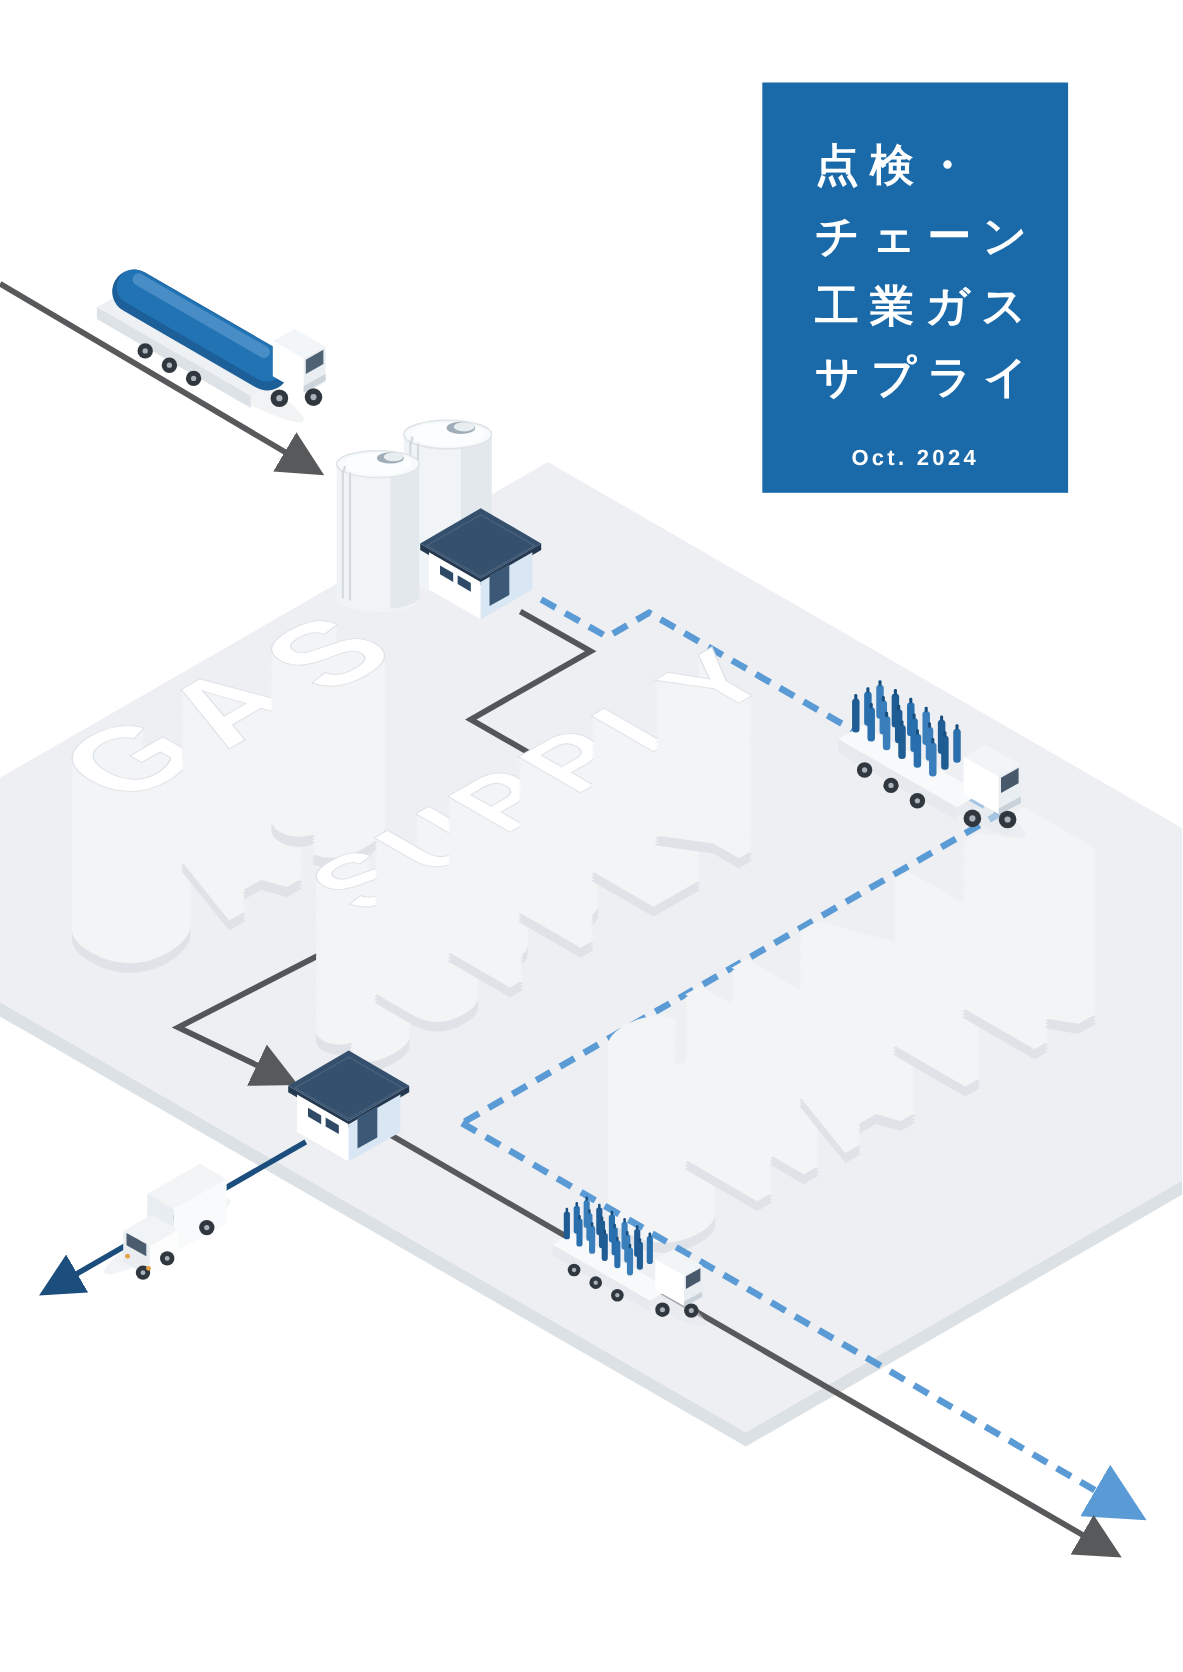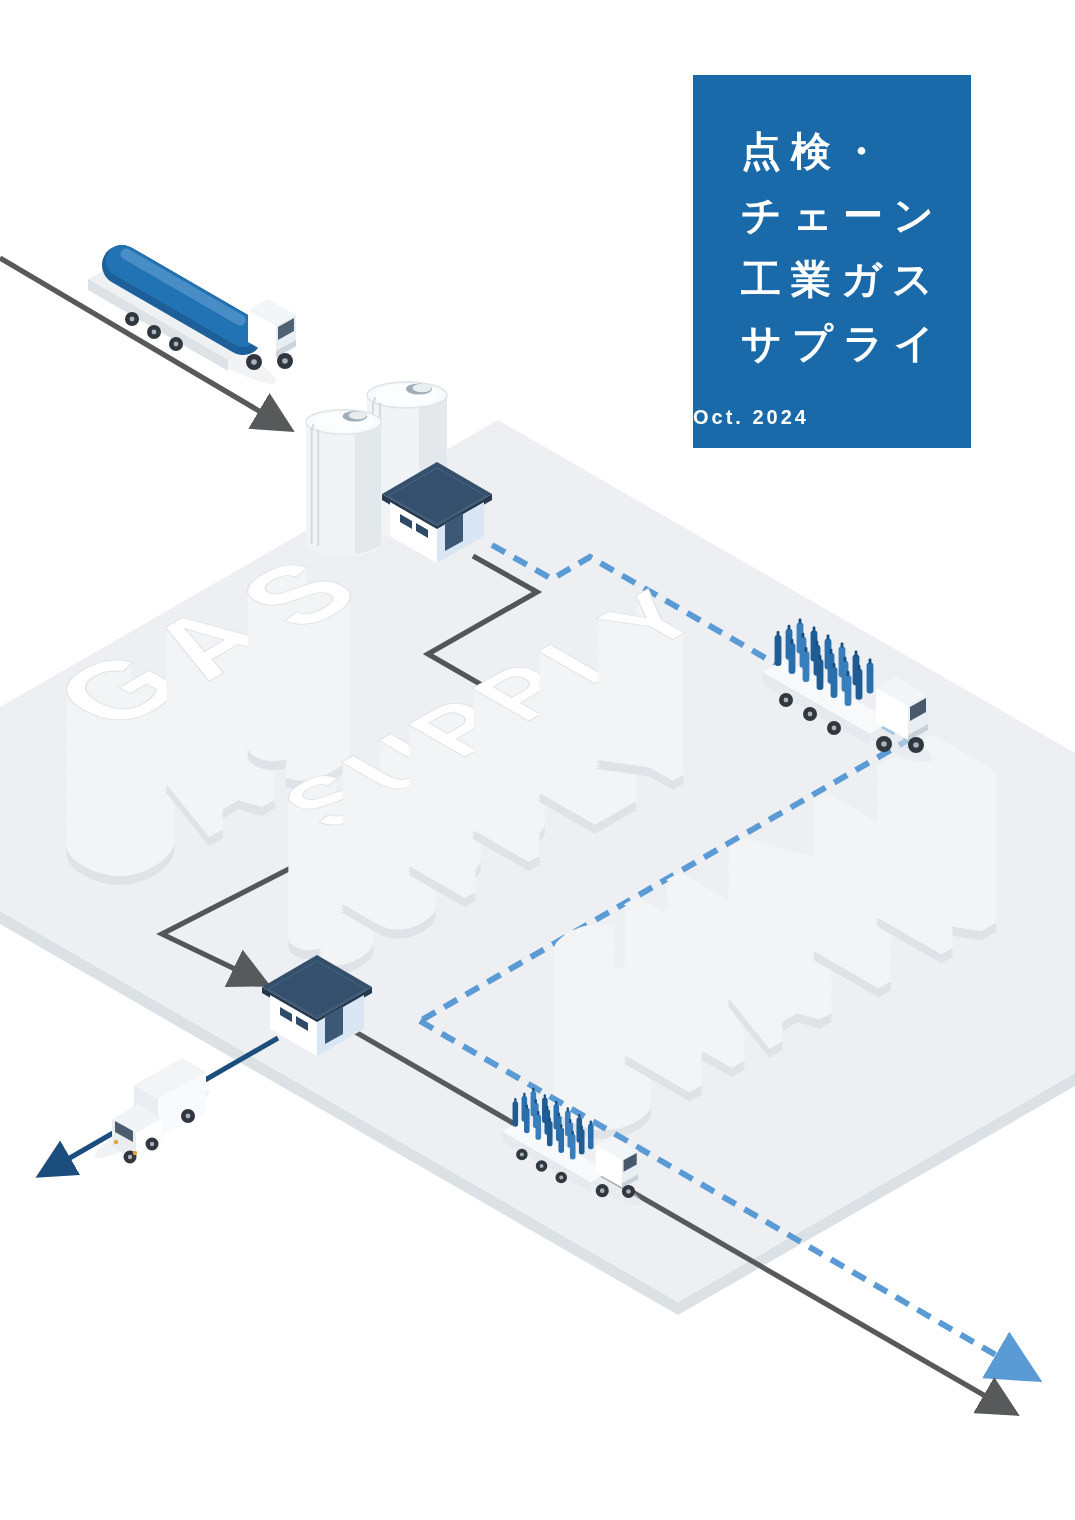--- a/index.html
+++ b/index.html
@@ -4,21 +4,21 @@
 <style>
   html,body{margin:0;padding:0;background:#ffffff;}
   .canvas{position:relative;width:1075px;height:1520px;overflow:hidden;background:#ffffff;
           font-family:"Liberation Sans", sans-serif;}
   #scene{position:absolute;left:0;top:0;}
   
   .title-card{position:absolute;left:693px;top:75px;width:278px;height:373px;
               box-sizing:border-box;padding:44px 0 0 48px;}
   .title-line{color:#ffffff;font-size:40px;font-weight:700;line-height:64px;
               letter-spacing:10px;white-space:nowrap;}
-  .title-date{position:absolute;left:0;right:0;top:331px;text-align:left;color:#ffffff;
+  .title-date{position:absolute;left:0;right:0;top:331px;text-align:center;color:#ffffff;
               font-size:20px;font-weight:600;letter-spacing:3px;}
   
   .footer{position:absolute;left:0;top:1380px;width:1075px;height:110px;}
 </style>
 </head>
 <body>
 
 <div class="canvas">
 
 <svg id="scene" width="1075" height="1520" viewBox="0 0 1075 1520">

